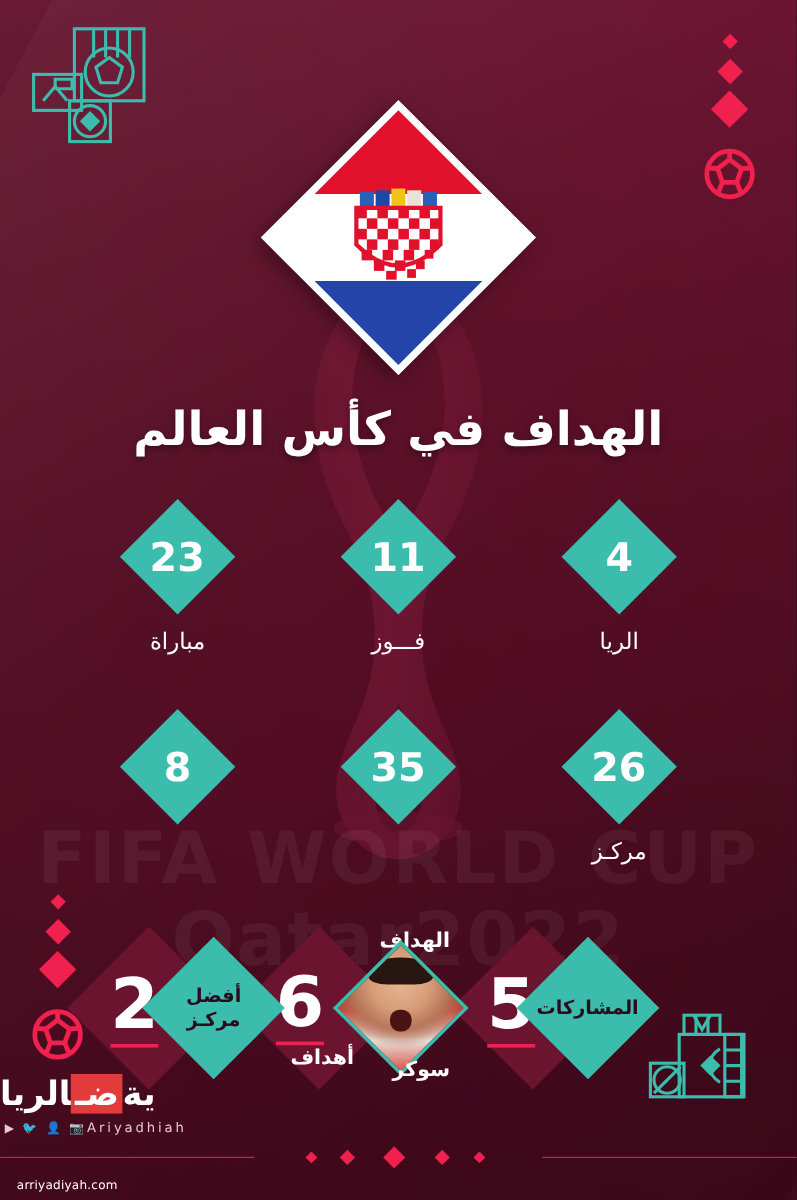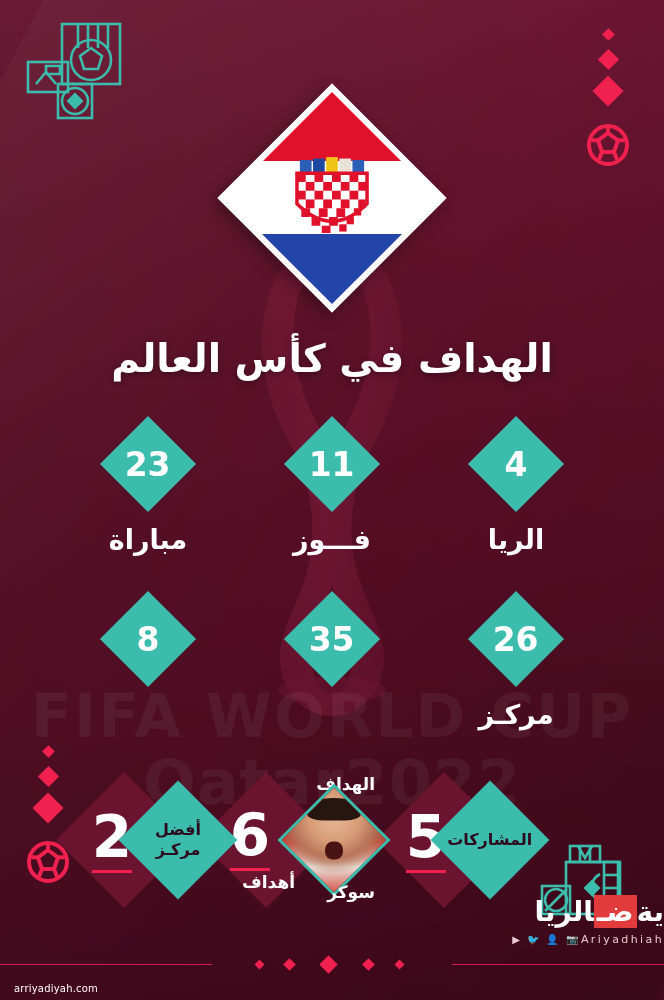--- a/index.html
+++ b/index.html
@@ -167,22 +167,22 @@
   }
   .stat-diamond > span {
     transform: rotate(-45deg);
     font-size: 33px;
     font-weight: 700;
     color: #ffffff;
     line-height: 1;
   }
   .stat-label {
     margin-top: 26px;
-    font-size: 27px;
-    font-weight: 700;
+    font-size: 19px;
+    font-weight: 400;
     color: #ffffff;
     direction: rtl;
   }
 
   
   .bottom-row {
     position: absolute;
     top: 780px;
     left: 0;
     right: 0;
@@ -272,21 +272,21 @@
     background: #4a1414;
     border-radius: 45%;
   }
 
   
   .brand {
     position: absolute;
     top: 898px;
     left: 0;
     right: 0;
-    text-align: right;
+    text-align: left;
   }
   .brand-mark {
     display: inline-block;
     position: relative;
     font-size: 28px;
     font-weight: 800;
     color: #ffffff;
     direction: rtl;
     letter-spacing: -1px;
     line-height: 1;

